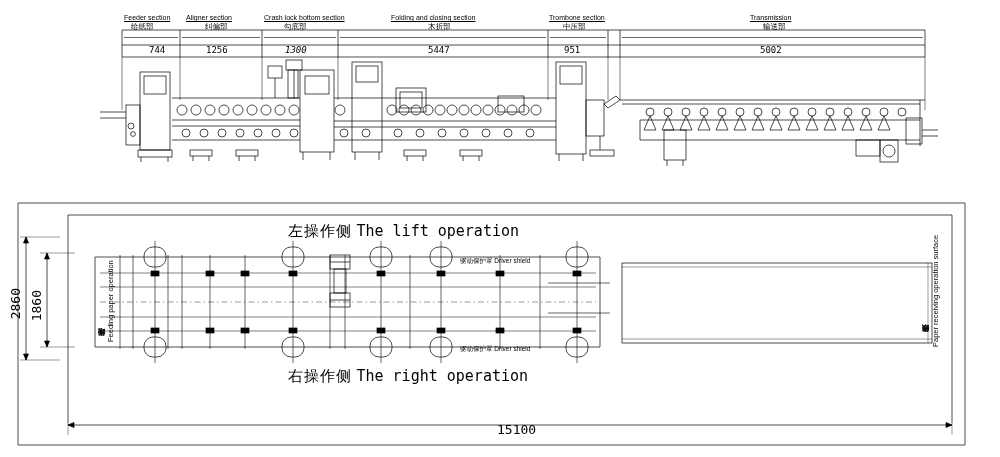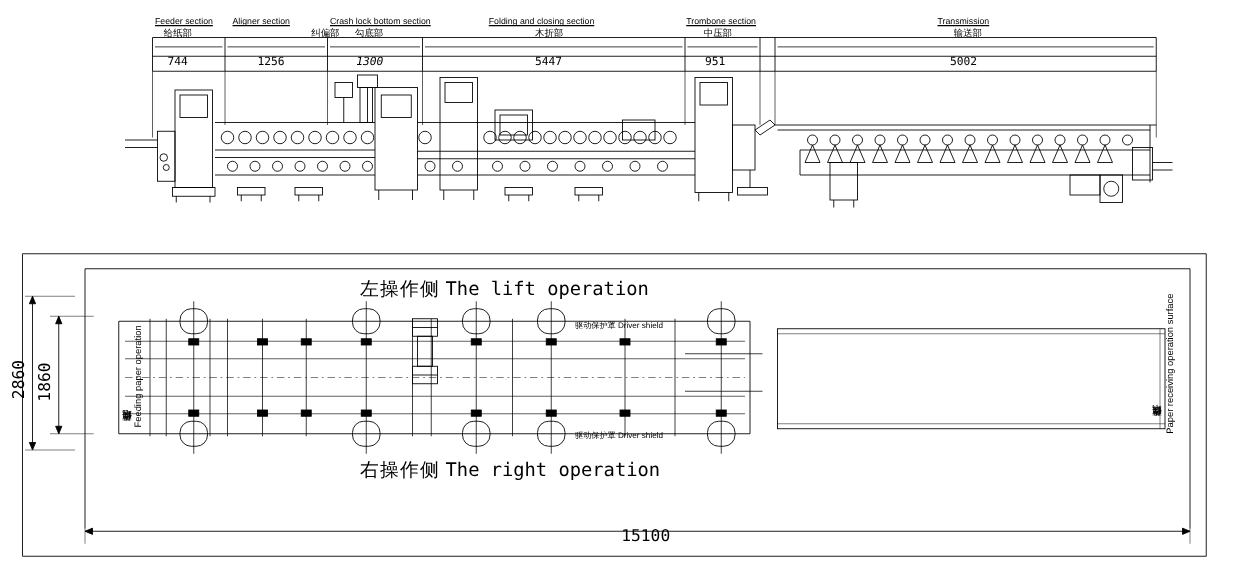--- a/index.html
+++ b/index.html
@@ -224,24 +224,24 @@
       <rect x="880" y="140" width="18" height="22"></rect>
       <circle cx="889" cy="151" r="6"></circle>
       <rect x="906" y="118" width="16" height="26"></rect>
       <line x1="922" y1="130" x2="938" y2="130"></line>
       <line x1="922" y1="136" x2="938" y2="136"></line>
     </g>
   </svg>
 
   <div class="abs sec-label" style="left:124px;top:14px;">Feeder section</div>
   <div class="abs sec-cn" style="left:131px;top:22px;">给纸部</div>
-  <div class="abs cell-num" style="left:134px;top:45px;text-align:center;">744</div>
+  <div class="abs cell-num" style="left:149px;top:45px;text-align:center;">744</div>
 
   <div class="abs sec-label" style="left:186px;top:14px;">Aligner section</div>
-  <div class="abs sec-cn" style="left:205px;top:22px;margin-left:44px;">纠偏部</div>
+  <div class="abs sec-cn" style="left:205px;top:22px;">纠偏部</div>
   <div class="abs cell-num" style="left:206px;top:45px;">1256</div>
 
   <div class="abs sec-label" style="left:264px;top:14px;">Crash lock bottom section</div>
   <div class="abs sec-cn" style="left:284px;top:22px;">勾底部</div>
   <div class="abs cell-num" style="left:285px;top:45px;font-style:italic;">1300</div>
 
   <div class="abs sec-label" style="left:391px;top:14px;">Folding and closing section</div>
   <div class="abs sec-cn" style="left:428px;top:22px;text-align:center;">木折部</div>
   <div class="abs cell-num" style="left:428px;top:45px;">5447</div>
 

